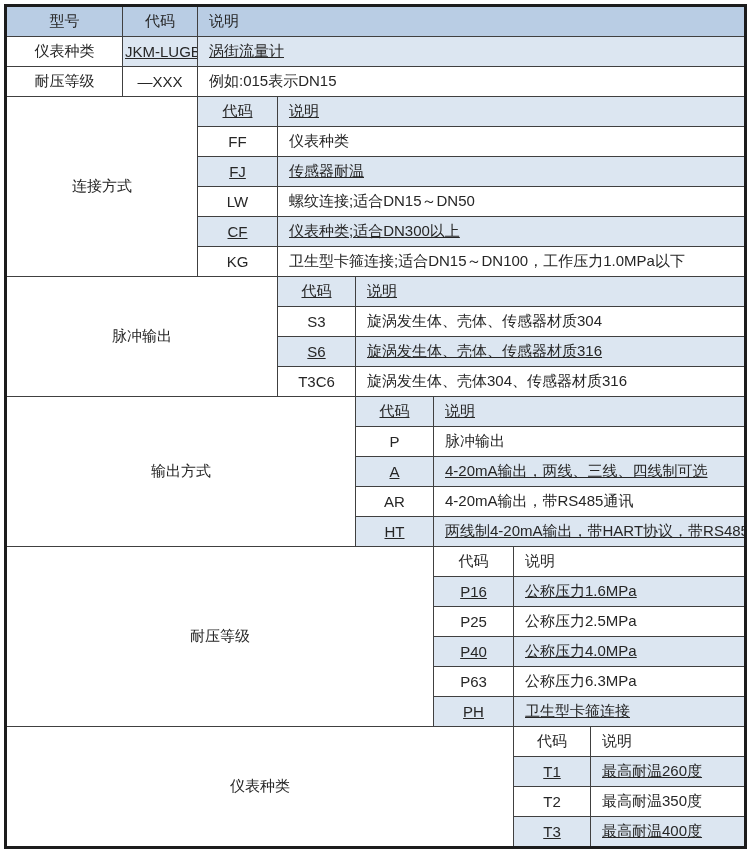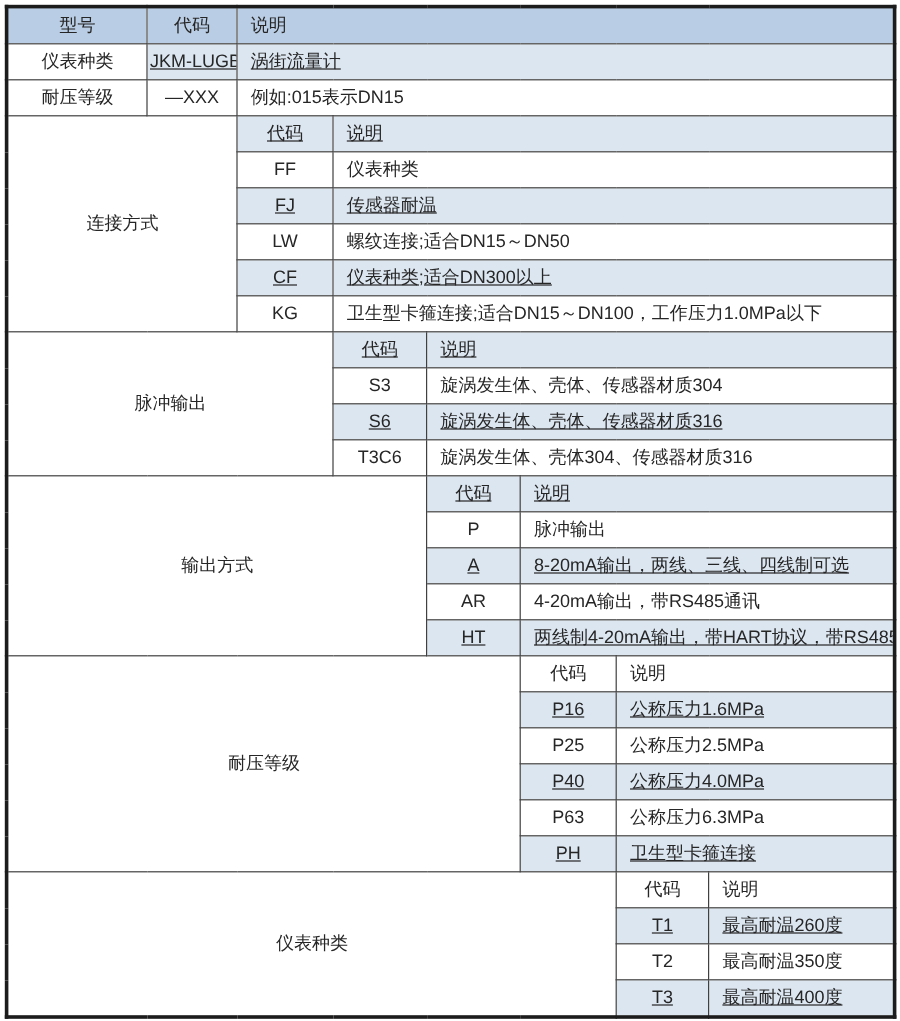--- a/index.html
+++ b/index.html
@@ -131,21 +131,21 @@
       <td class="lbl" rowspan="5" colspan="4">输出方式</td>
       <td class="c b">代码</td>
       <td class="d b" colspan="3">说明</td>
     </tr>
     <tr>
       <td class="c">P</td>
       <td class="d" colspan="3">脉冲输出</td>
     </tr>
     <tr>
       <td class="c b">A</td>
-      <td class="d b" colspan="3">8-20mA输出，两线、三线、四线制可选</td>
+      <td class="d b" colspan="3">4-20mA输出，两线、三线、四线制可选</td>
     </tr>
     <tr>
       <td class="c">AR</td>
       <td class="d" colspan="3">4-20mA输出，带RS485通讯</td>
     </tr>
     <tr>
       <td class="c b">HT</td>
       <td class="d b" colspan="3">两线制4-20mA输出，带HART协议，带RS485</td>
     </tr>
 

